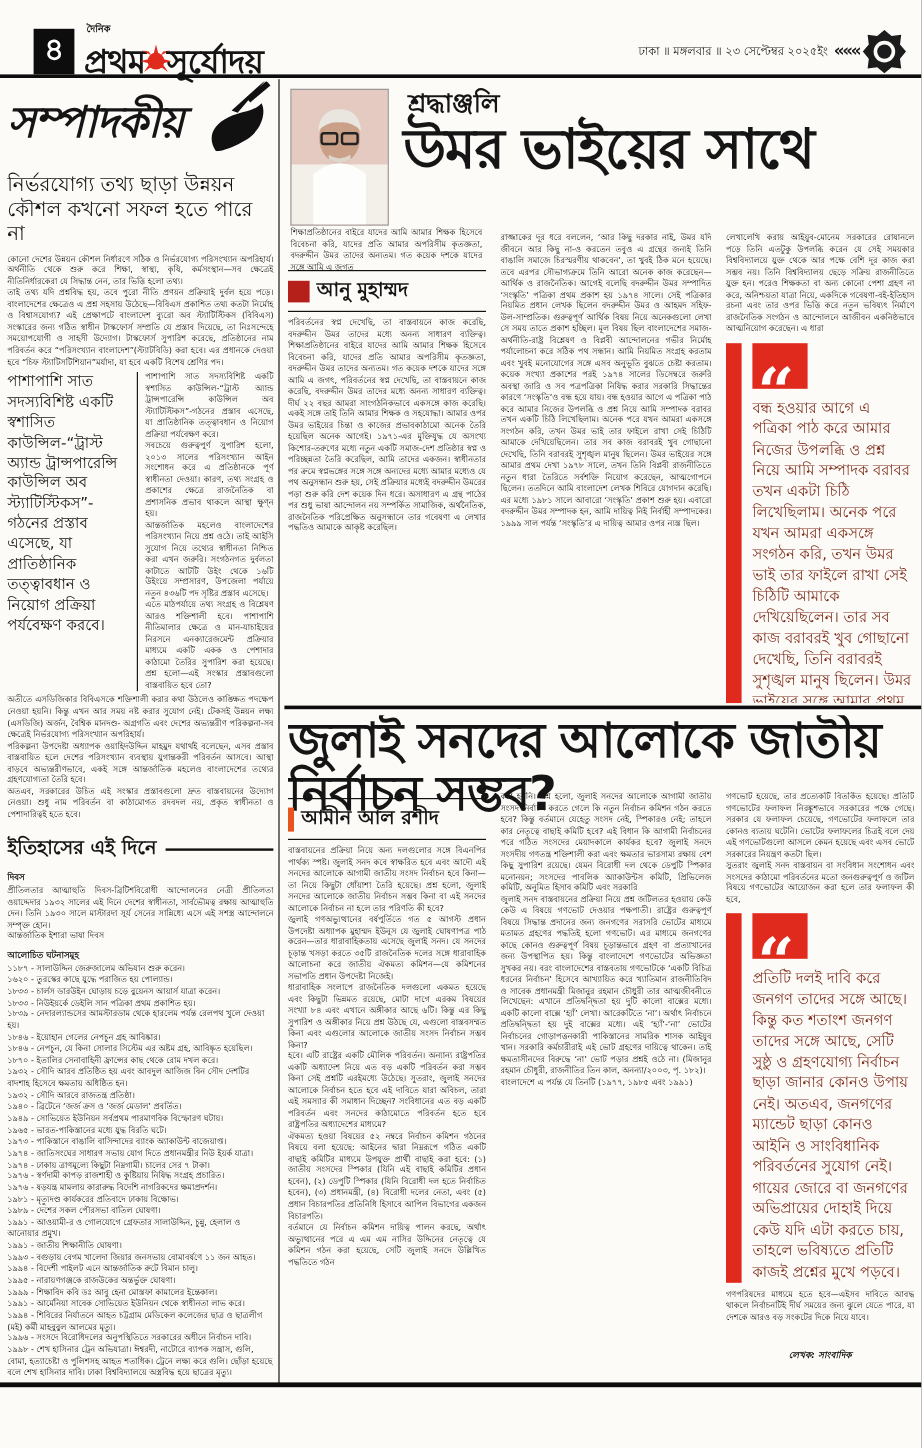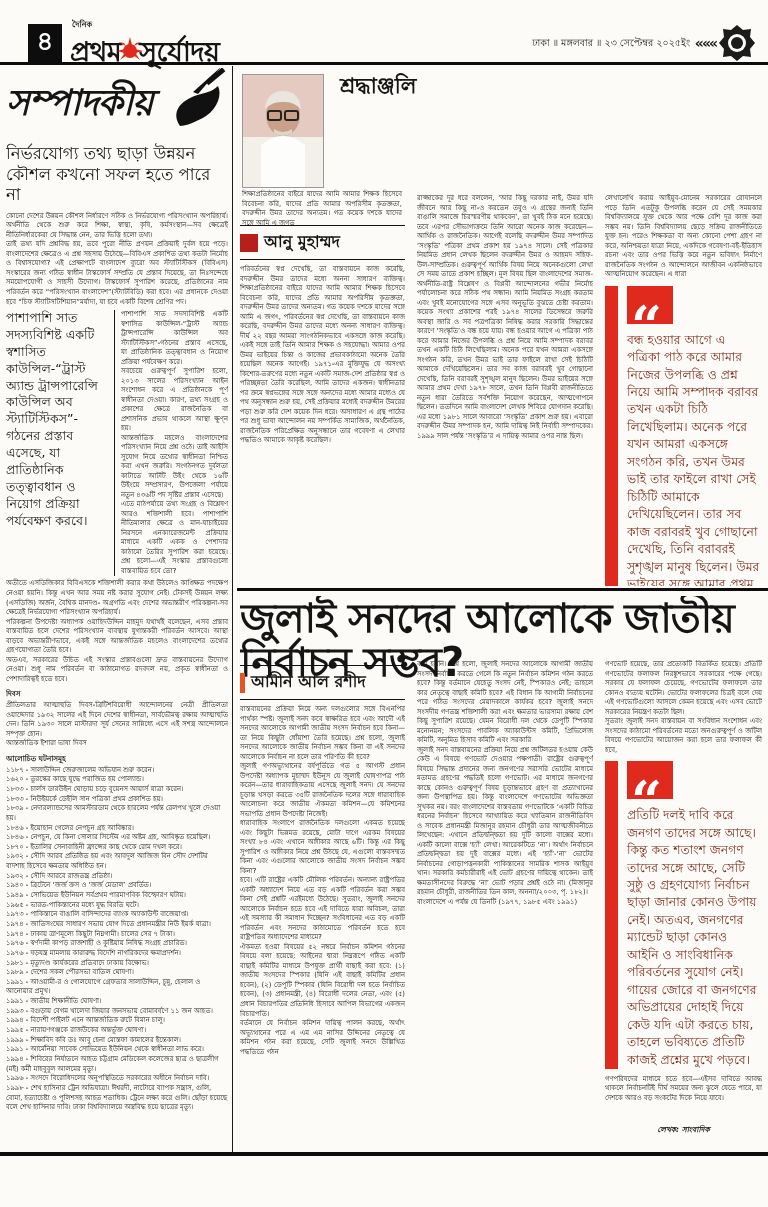--- a/index.html
+++ b/index.html
@@ -123,20 +123,24 @@
       <div class="ed-quote pre">পাশাপাশি সাত সদস্যবিশিষ্ট একটি স্বশাসিত কাউন্সিল-“ট্রাস্ট অ্যান্ড ট্রান্সপারেন্সি কাউন্সিল অব স্ট্যাটিস্টিকস”- গঠনের প্রস্তাব এসেছে, যা প্রাতিষ্ঠানিক তত্ত্বাবধান ও নিয়োগ প্রক্রিয়া পর্যবেক্ষণ করবে।</div>
       <div class="ed-small t pre">পাশাপাশি সাত সদস্যবিশিষ্ট একটি স্বশাসিত কাউন্সিল-“ট্রাস্ট অ্যান্ড ট্রান্সপারেন্সি কাউন্সিল অব স্ট্যাটিস্টিকস”-গঠনের প্রস্তাব এসেছে, যা প্রাতিষ্ঠানিক তত্ত্বাবধান ও নিয়োগ প্রক্রিয়া পর্যবেক্ষণ করে।
 সবচেয়ে গুরুত্বপূর্ণ সুপারিশ হলো, ২০১৩ সালের পরিসংখ্যান আইন সংশোধন করে এ প্রতিষ্ঠানকে পূর্ণ স্বাধীনতা দেওয়া। কারণ, তথ্য সংগ্রহ ও প্রকাশের ক্ষেত্রে রাজনৈতিক বা প্রশাসনিক প্রভাব থাকলে আস্থা ক্ষুণ্ন হয়।
 আন্তর্জাতিক মহলেও বাংলাদেশের পরিসংখ্যান নিয়ে প্রশ্ন ওঠে। তাই আইসি সুযোগ নিয়ে তথ্যের স্বাধীনতা নিশ্চিত করা এখন জরুরি। সংগঠনগত দুর্বলতা কাটাতে আটটি উইং থেকে ১৬টি উইংয়ে সম্প্রসারণ, উপজেলা পর্যায়ে নতুন ৪৩৬টি পদ সৃষ্টির প্রস্তাব এসেছে।
 এতে মাঠপর্যায়ে তথ্য সংগ্রহ ও বিশ্লেষণ আরও শক্তিশালী হবে। পাশাপাশি নীতিমালার ক্ষেত্রে ও মান-যাচাইয়ের নিরসনে এনক্যারেজমেন্ট প্রক্রিয়ার মাধ্যমে একটি একক ও পেশাদার কাঠামো তৈরির সুপারিশ করা হয়েছে। প্রশ্ন হলো—এই সংস্কার প্রস্তাবগুলো বাস্তবায়িত হবে তো?</div>
     </div>
     <div class="t pre">অতীতে এসডিজিকার বিবিএসকে শক্তিশালী করার কথা উঠলেও কাঙ্ক্ষিত পদক্ষেপ নেওয়া হয়নি। কিন্তু এখন আর সময় নষ্ট করার সুযোগ নেই। টেকসই উন্নয়ন লক্ষ্য (এসডিজি) অর্জন, বৈশ্বিক মানদণ্ড- অগ্রগতি এবং দেশের অভ্যন্তরীণ পরিকল্পনা-সব ক্ষেত্রেই নির্ভরযোগ্য পরিসংখ্যান অপরিহার্য।
 পরিকল্পনা উপদেষ্টা অধ্যাপক ওয়াহিদউদ্দিন মাহমুদ যথার্থই বলেছেন, এসব প্রস্তাব বাস্তবায়িত হলে দেশের পরিসংখ্যান ব্যবস্থায় যুগান্তকরী পরিবর্তন আসবে। আস্থা বাড়বে অভ্যন্তরীণভাবে, একই সঙ্গে আন্তর্জাতিক মহলেও বাংলাদেশের তথ্যের গ্রহণযোগ্যতা তৈরি হবে।
 অতএব, সরকারের উচিত এই সংস্কার প্রস্তাবগুলো দ্রুত বাস্তবায়নের উদ্যোগ নেওয়া। শুধু নাম পরিবর্তন বা কাঠামোগত রদবদল নয়, প্রকৃত স্বাধীনতা ও পেশাদারিত্বই হতে হবে।</div>
 
+    <div class="sec-head">
+      <h3>ইতিহাসের এই দিনে</h3>
+      <div class="hr-ext"></div>
+    </div>
     <div class="list-head">দিবস</div>
     <div class="t pre">প্রীতিলতার আত্মাহুতি দিবস-ব্রিটিশবিরোধী আন্দোলনের নেত্রী প্রীতিলতা ওয়াদ্দেদার ১৯৩২ সালের এই দিনে দেশের স্বাধীনতা, সার্বভৌমত্ব রক্ষায় আত্মাহুতি দেন। তিনি ১৯৩০ সালে মাস্টারদা সূর্য সেনের সান্নিধ্যে এসে এই সশস্ত্র আন্দোলনে সম্পৃক্ত হোন।
 আন্তর্জাতিক ইশারা ভাষা দিবস</div>
     <div class="list-head">আলোচিত ঘটনাসমূহ</div>
     <ul class="hist">
 
     <li>১১৮৭ - সালাউদ্দিন জেরুজালেম অভিযান শুরু করেন।</li>
         <li>১৬২০ - তুরস্কের কাছে যুদ্ধে পরাজিত হয় পোল্যান্ড।</li>
         <li>১৮৩৩ - চার্লস ডারউইন ঘোড়ায় চড়ে বুয়েনস আয়ার্স যাত্রা করেন।</li>
         <li>১৮৩৩ - নিউইয়র্কে ডেইলি সান পত্রিকা প্রথম প্রকাশিত হয়।</li>
@@ -177,20 +181,21 @@
         <rect y="62" width="80" height="50" fill="#f3efe9"></rect>
         <path d="M18,70 Q40,52 62,70 L62,112 L18,112 Z" fill="#fdfdfb"></path>
         <ellipse cx="40" cy="40" rx="17" ry="21" fill="#caa089"></ellipse>
         <path d="M22,34 Q24,16 40,16 Q56,16 58,34 Q50,26 40,27 Q30,26 22,34 Z" fill="#e9e6e0"></path>
         <rect x="25" y="36" width="13" height="9" rx="2" fill="none" stroke="#222" stroke-width="2"></rect>
         <rect x="42" y="36" width="13" height="9" rx="2" fill="none" stroke="#222" stroke-width="2"></rect>
         <path d="M31,54 Q40,60 49,54 L49,58 Q40,64 31,58 Z" fill="#ddd6cc"></path>
       </svg>
     </div>
     <div class="kicker">শ্রদ্ধাঞ্জলি</div>
+    <h1 class="a1-headline" style="margin:0">উমর ভাইয়ের সাথে</h1>
     <div style="position:absolute;left:2px;top:124px;width:160px" class="t">শিক্ষাপ্রতিষ্ঠানের বাইরে যাদের আমি আমার শিক্ষক হিসেবে বিবেচনা করি, যাদের প্রতি আমার অপরিসীম কৃতজ্ঞতা, বদরুদ্দীন উমর তাদের অন্যতম। গত কয়েক দশকে যাদের সঙ্গে আমি এ জগত</div>
     <div class="cols">
       <div class="c c1">
         <div style="height:26px"></div>
         <div class="author-box">
           <span class="sq"></span>
           <span class="nm">আনু মুহাম্মদ</span>
         </div>
         <div class="t pre">পরিবর্তনের স্বপ্ন দেখেছি, তা বাস্তবায়নে কাজ করেছি, বদরুদ্দীন উমর তাদের মধ্যে অনন্য সাধারণ ব্যক্তিত্ব। শিক্ষাপ্রতিষ্ঠানের বাইরে যাদের আমি আমার শিক্ষক হিসেবে বিবেচনা করি, যাদের প্রতি আমার অপরিসীম কৃতজ্ঞতা, বদরুদ্দীন উমর তাদের অন্যতম। গত কয়েক দশকে যাদের সঙ্গে আমি এ জগৎ, পরিবর্তনের স্বপ্ন দেখেছি, তা বাস্তবায়নে কাজ করেছি, বদরুদ্দীন উমর তাদের মধ্যে অনন্য সাধারণ ব্যক্তিত্ব। দীর্ঘ ২২ বছর আমরা সাংগঠনিকভাবে একসঙ্গে কাজ করেছি। একই সঙ্গে তাই তিনি আমার শিক্ষক ও সহযোদ্ধা। আমার ওপর উমর ভাইয়ের চিন্তা ও কাজের প্রভাবকাঠামো অনেক তৈরি হয়েছিল অনেক আগেই। ১৯৭১-এর মুক্তিযুদ্ধ যে অসংখ্য কিশোর-তরুণের মধ্যে নতুন একটি সমাজ-দেশ প্রতিষ্ঠার স্বপ্ন ও পরিচ্ছন্নতা তৈরি করেছিল, আমি তাদের একজন। স্বাধীনতার পর ক্রমে স্বপ্নভঙ্গের সঙ্গে সঙ্গে অন্যদের মধ্যে আমার মধ্যেও যে পথ অনুসন্ধান শুরু হয়, সেই প্রক্রিয়ার মধ্যেই বদরুদ্দীন উমরের পড়া শুরু করি দেশ কয়েক দিন ধরে। অসাধারণ এ গ্রন্থ পাঠের পর শুধু ভাষা আন্দোলন নয় সম্পর্কিত সামাজিক, অর্থনৈতিক, রাজনৈতিক পরিপ্রেক্ষিত অনুসন্ধানে তার গবেষণা এ লেখার পদ্ধতিও আমাকে আকৃষ্ট করেছিল।</div>
       </div>

